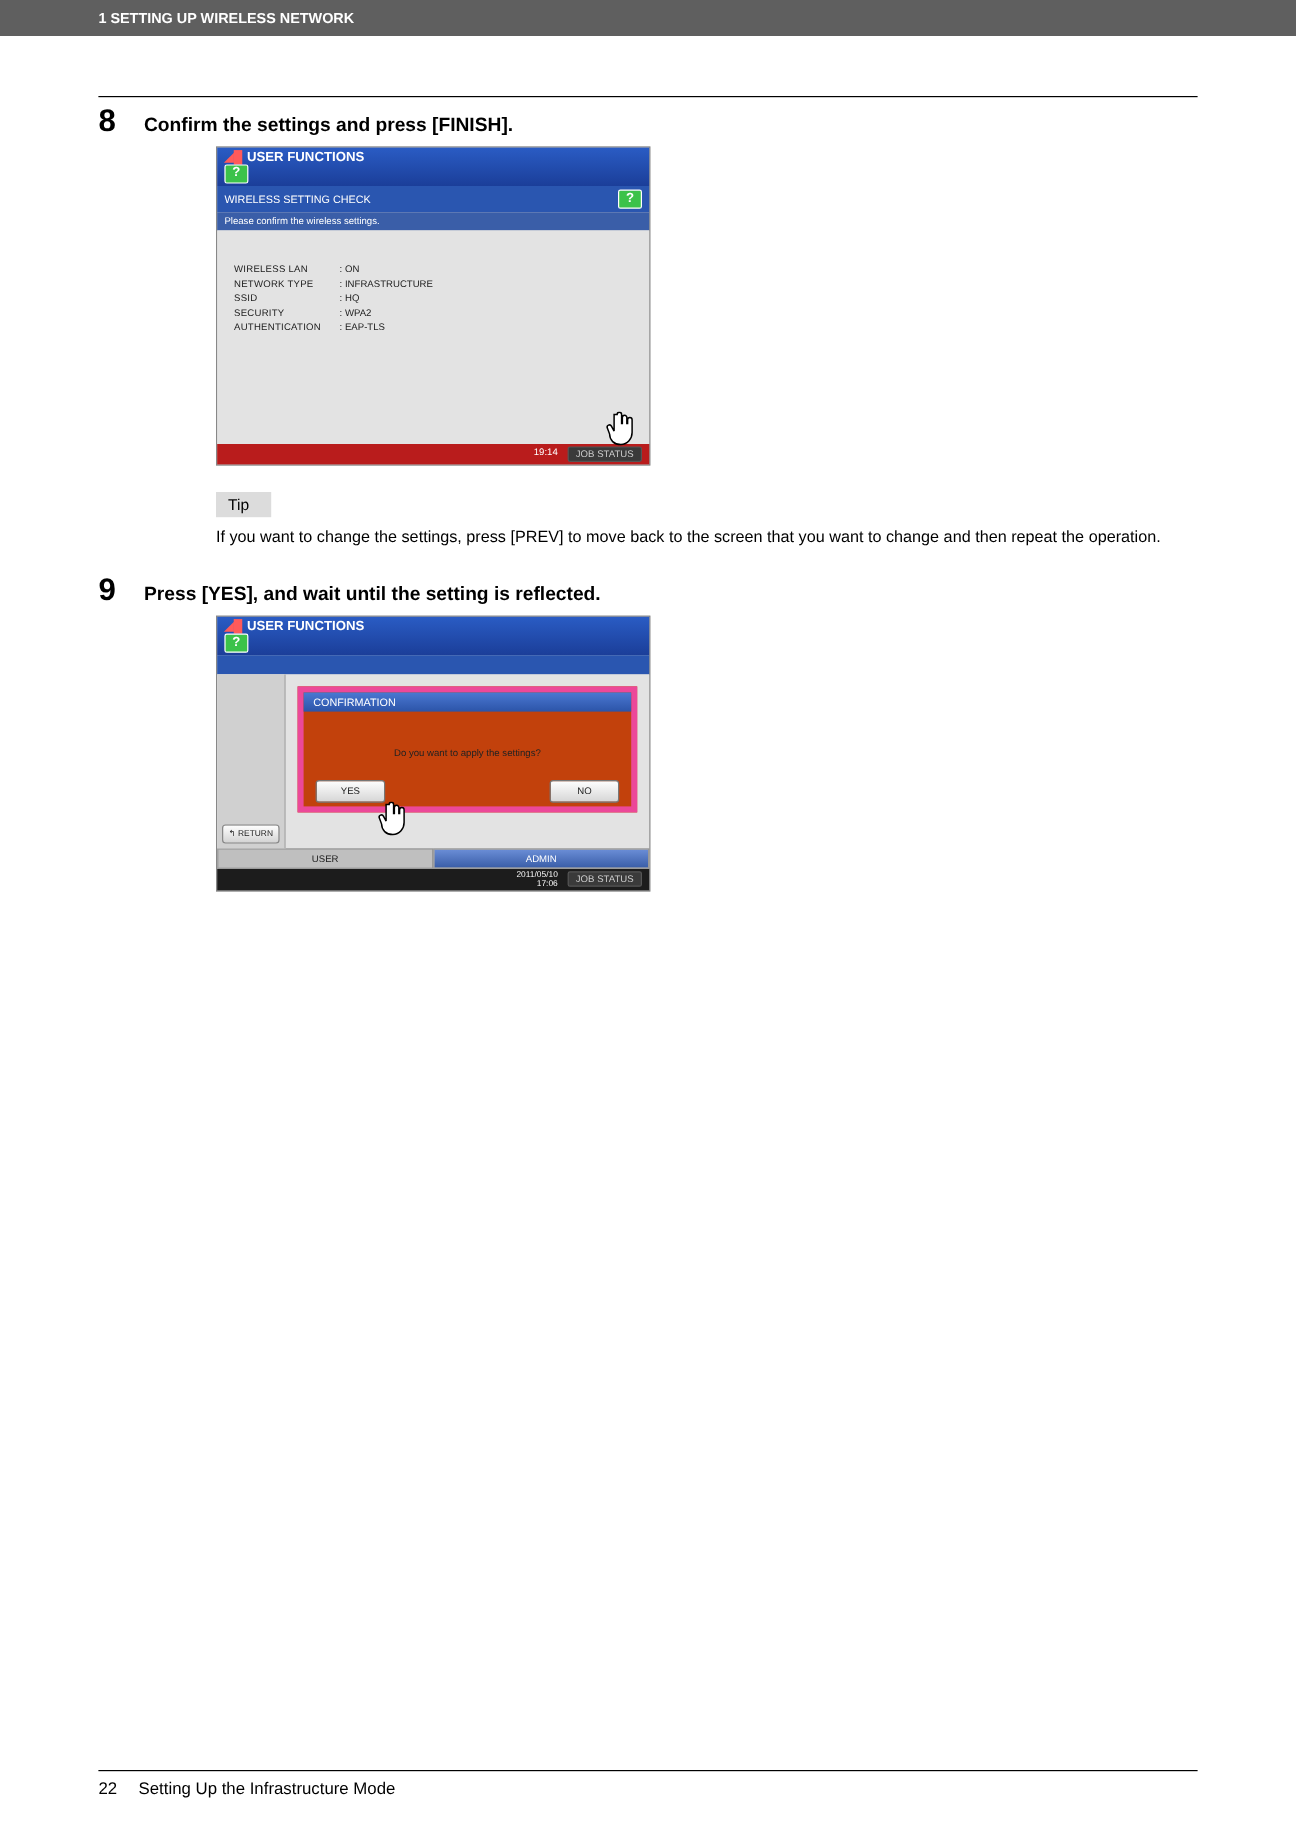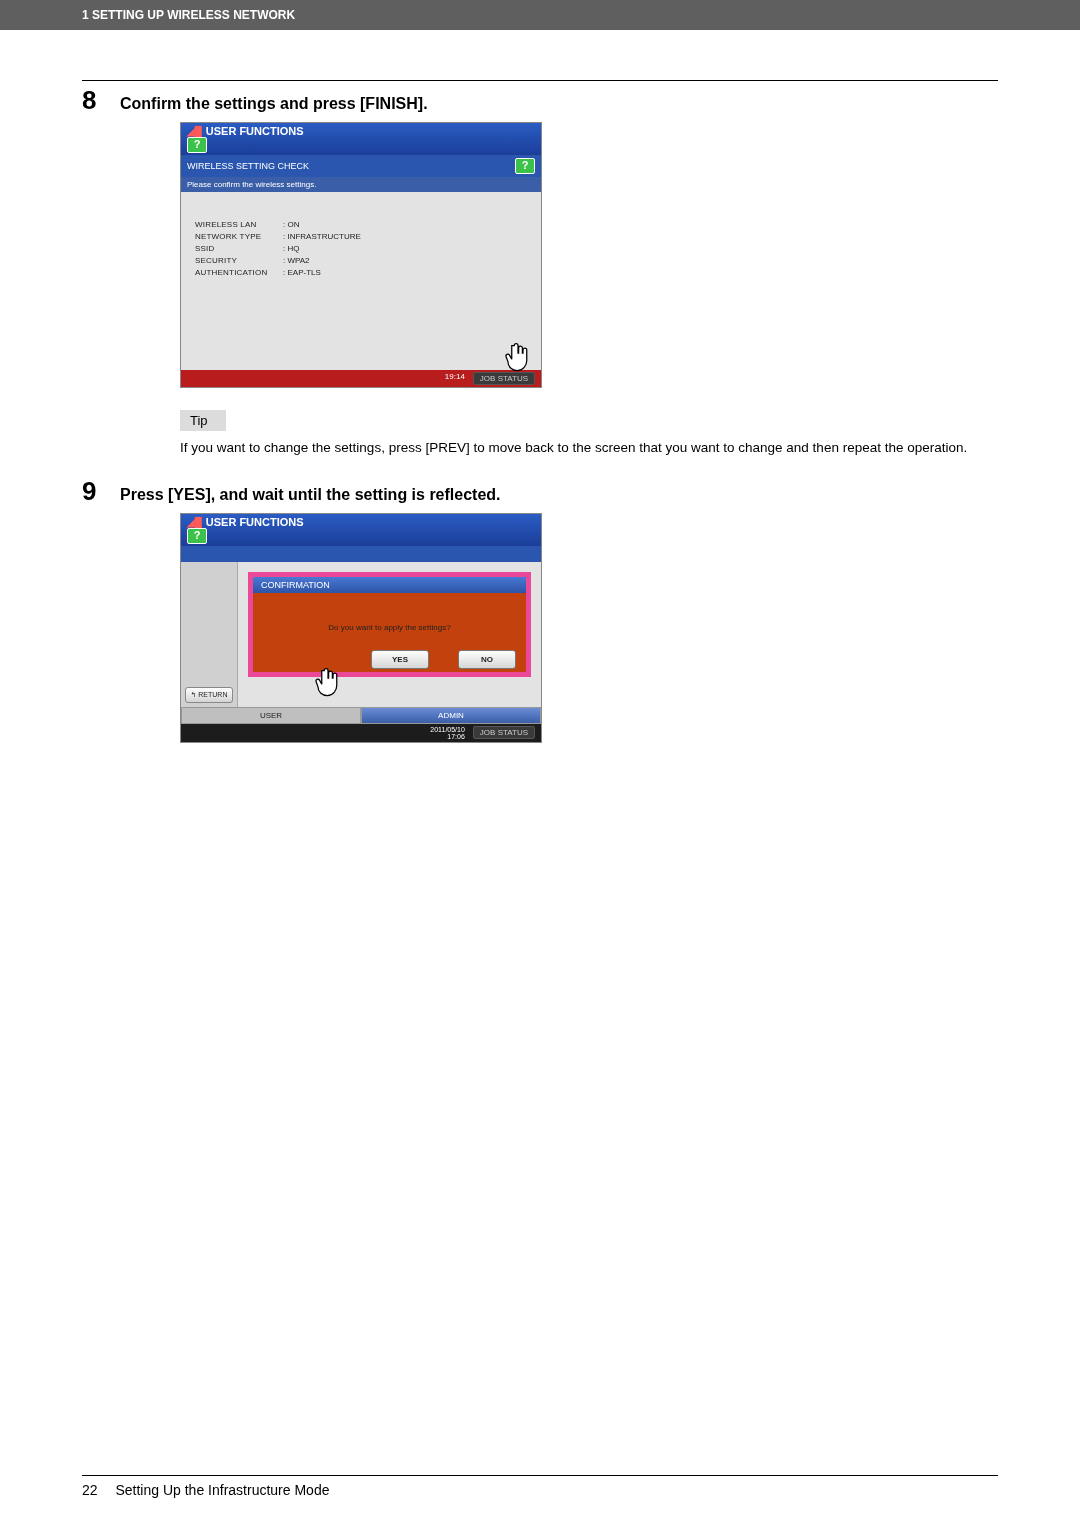--- a/index.html
+++ b/index.html
@@ -203,23 +203,22 @@
     font-size:9px;
     padding:3px 8px;
   }
   .conf-body {
     padding:30px 10px 3px 10px;
     text-align:center;
   }
   .conf-q { font-size:8px; margin-bottom:18px;}
   .conf-btns {
     display:flex;
-    justify-content:flex-end;
-    gap:29px;
-    font-weight:bold;
+    justify-content:space-between;
+    gap:41px;
   }
   .conf-btn {
     background:linear-gradient(#fefefe,#d6d6d6);
     border:1px solid #777;
     border-radius:3px;
     font-size:8px;
     padding:4px 0;
     width:56px;
     text-align:center;
   }

